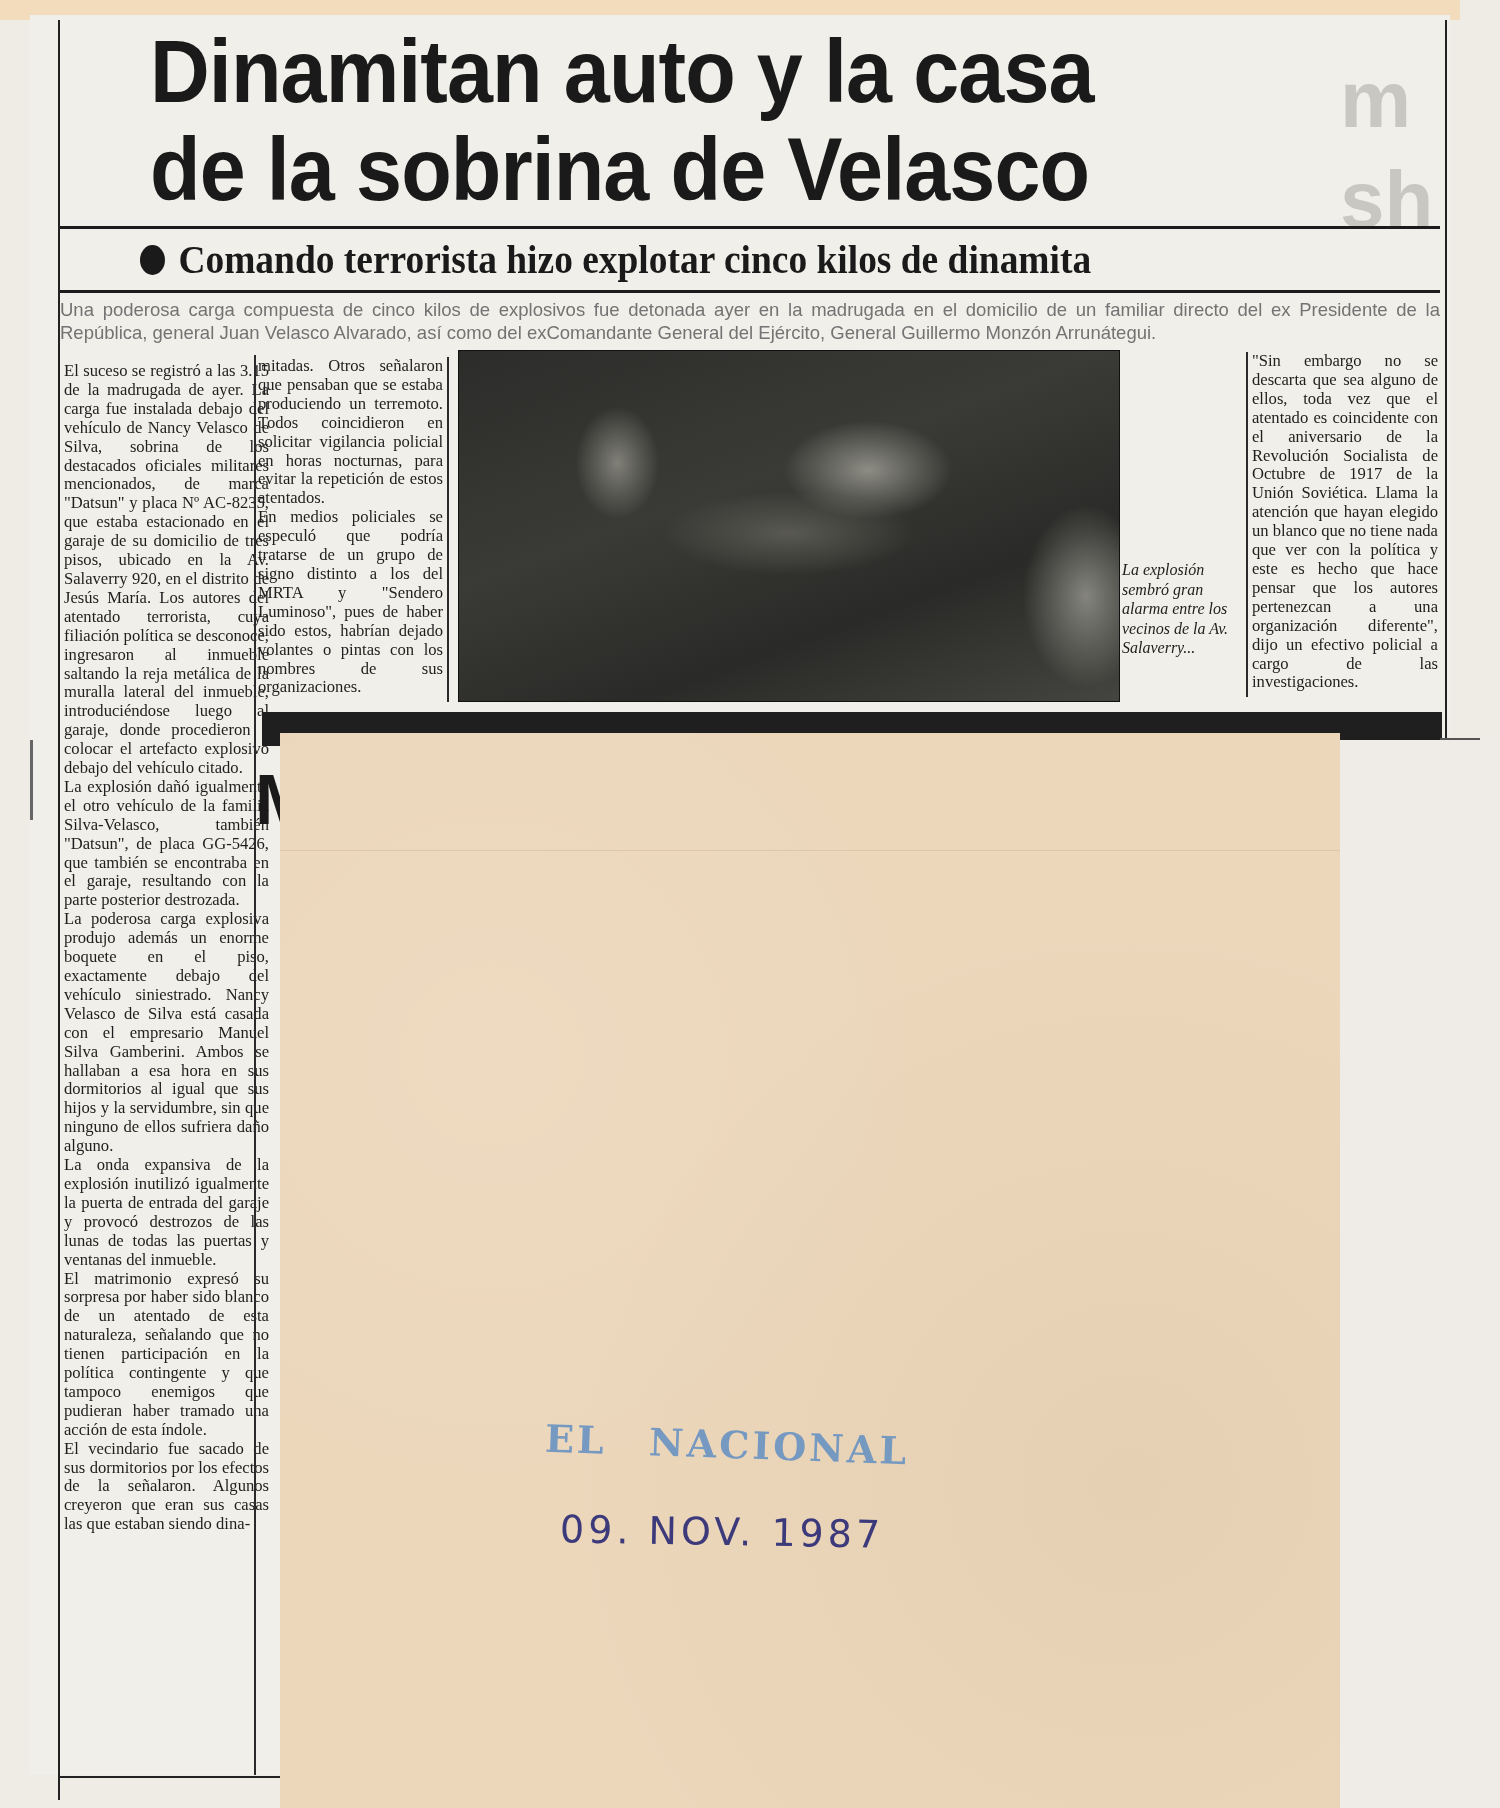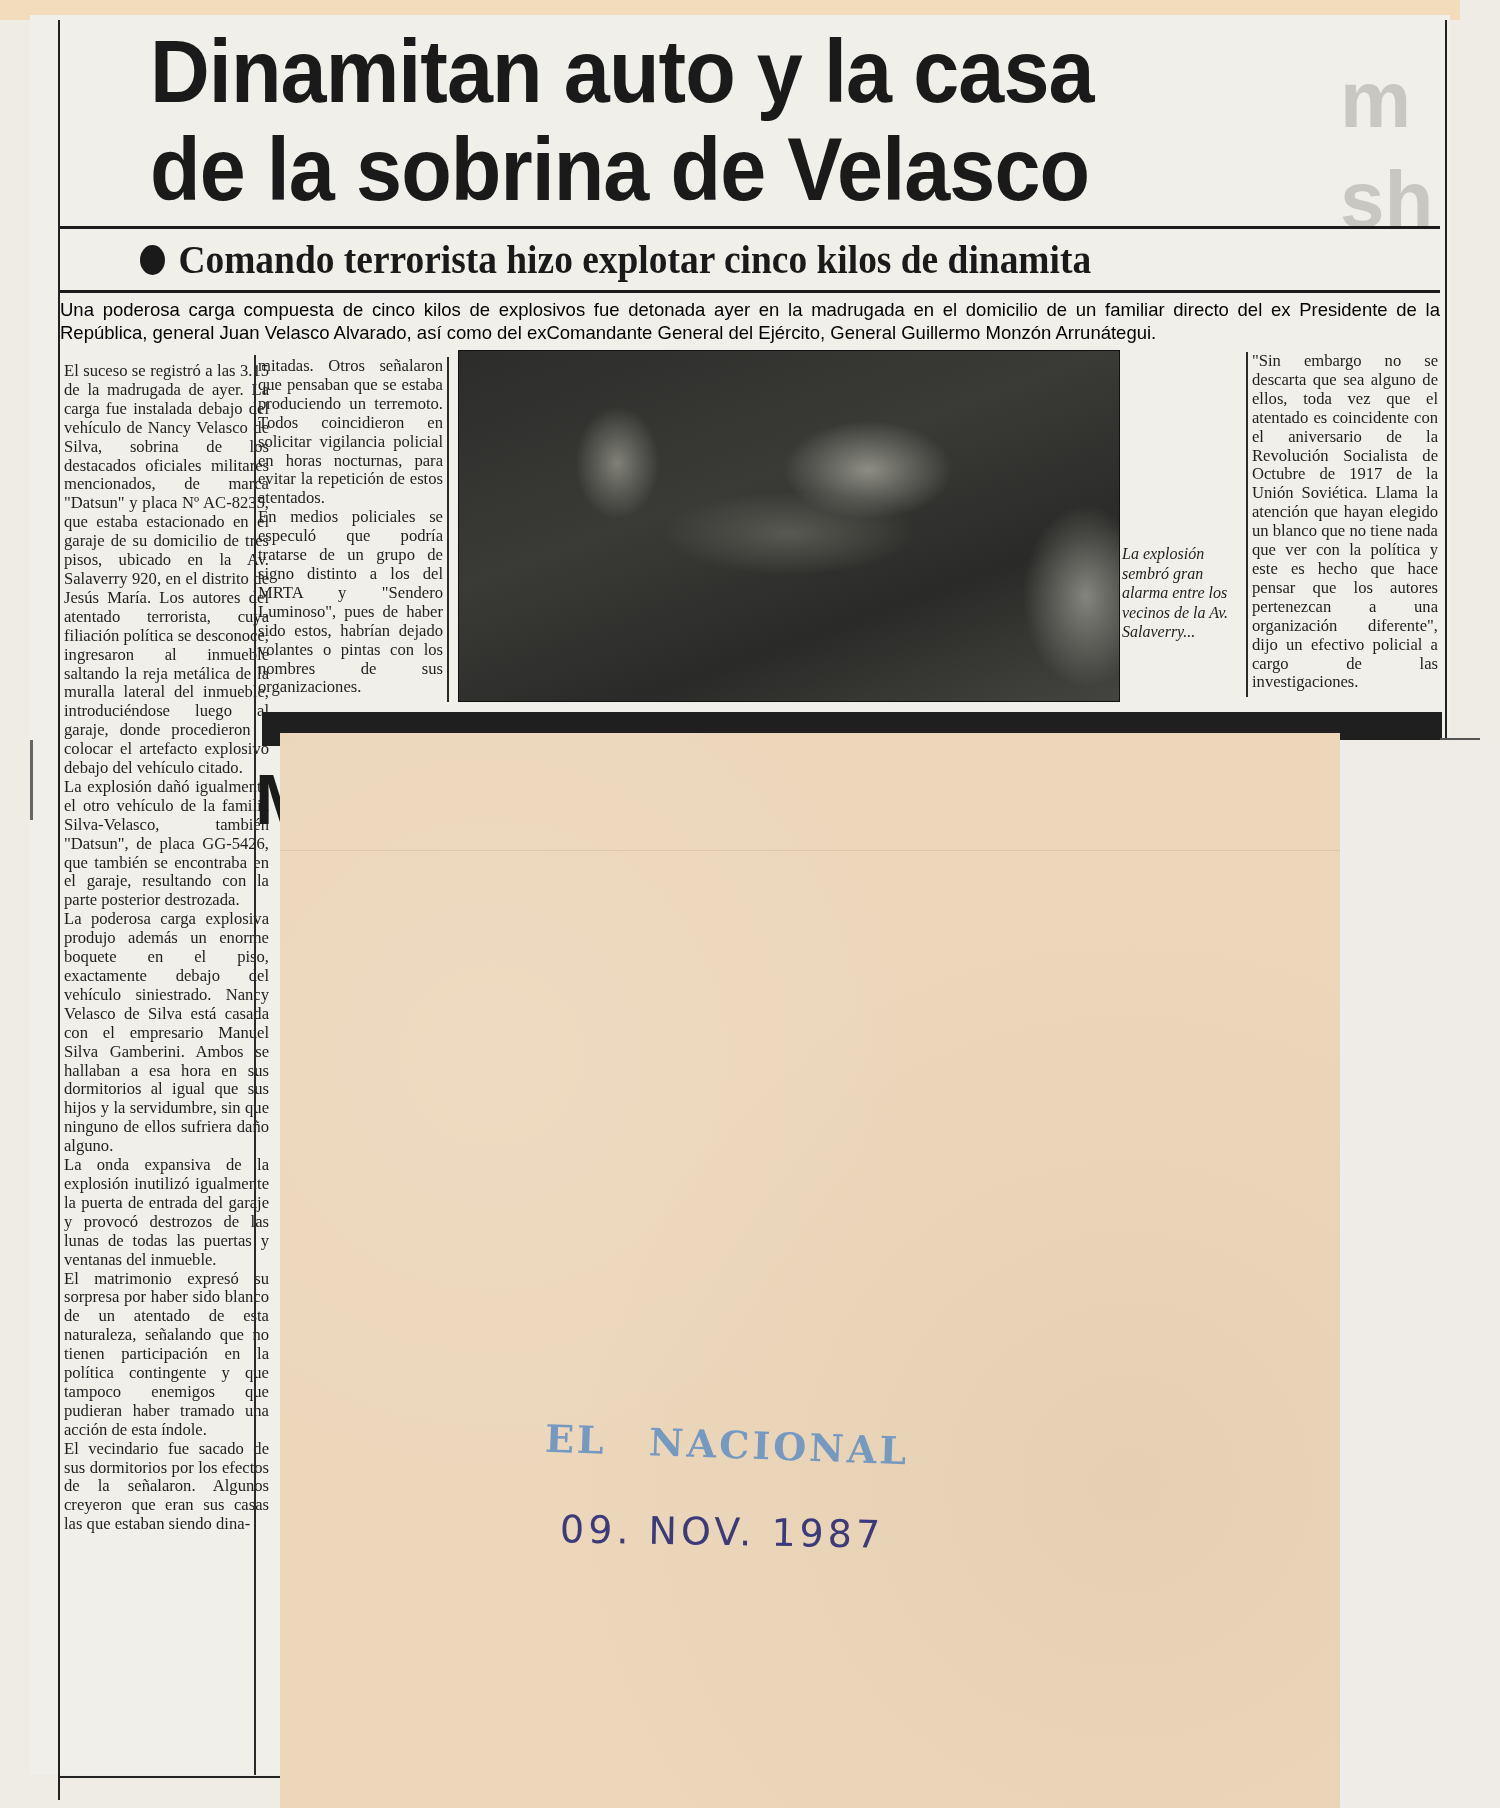--- a/index.html
+++ b/index.html
@@ -41,21 +41,21 @@
     position: absolute; left: 140px; top: 238px; width: 1220px;
     font-family: "Liberation Serif", serif; font-weight: bold;
     font-size: 39px; color: #1a1a1a; line-height: 44px;
     transform: scaleX(0.96); transform-origin: left top;
     display: flex; align-items: center; gap: 14px;
   }
   .bullet-dot { width: 26px; height: 30px; border-radius: 50%; background: #1a1a1a; flex: none; }
   .lede {
     position: absolute; left: 60px; top: 298px; width: 1380px;
     font-family: "Liberation Sans", sans-serif; font-size: 18.5px; line-height: 23px;
-    color: #000000; text-align: justify;
+    color: #737373; text-align: justify;
   }
   .column {
     position: absolute; font-family: "Liberation Serif", serif; font-size: 16.6px;
     line-height: 18.9px; color: #1e1e1e; text-align: justify; hyphens: manual;
   }
   .column p { margin: 0; text-indent: 0; }
   .col1 { left: 64px; top: 362px; width: 205px; }
   .col2 { left: 258px; top: 357px; width: 185px; }
   .col4 { left: 1252px; top: 352px; width: 186px; }
   .col-rule { position: absolute; width: 2px; background: #2a2a2a; }
@@ -63,21 +63,21 @@
     position: absolute; left: 458px; top: 350px; width: 660px; height: 350px;
     background:
       radial-gradient(ellipse 120px 70px at 62% 34%, rgba(170,170,160,0.75), transparent 70%),
       radial-gradient(ellipse 60px 80px at 24% 32%, rgba(160,160,150,0.7), transparent 70%),
       radial-gradient(ellipse 180px 60px at 50% 52%, rgba(120,120,110,0.55), transparent 70%),
       radial-gradient(ellipse 90px 130px at 95% 70%, rgba(200,200,190,0.55), transparent 70%),
       linear-gradient(160deg, #2c2c2a 0%, #3a3a37 40%, #2a2a28 70%, #444440 100%);
     border: 1px solid #111;
   }
   .caption {
-    position: absolute; left: 1122px; top: 544px; width: 118px;
+    position: absolute; left: 1122px; top: 560px; width: 118px;
     font-family: "Liberation Serif", serif; font-style: italic; font-size: 16px;
     line-height: 19.5px; color: #1e1e1e;
   }
   .black-bar {
     position: absolute; left: 262px; top: 712px; width: 1180px; height: 34px; background: #1f1f1f;
   }
   .big-M {
     position: absolute; left: 255px; top: 760px; font-family: "Liberation Sans", sans-serif;
     font-weight: bold; font-size: 70px; color: #1a1a1a;
   }

